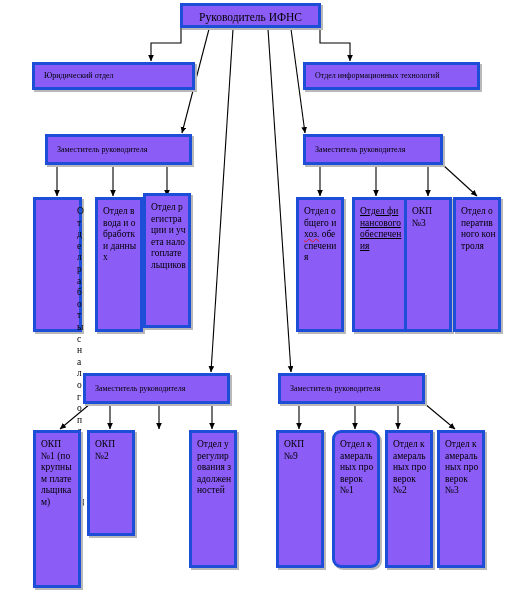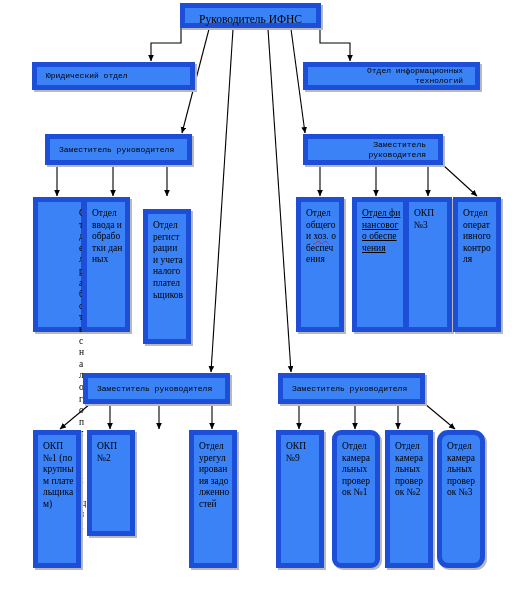--- a/index.html
+++ b/index.html
@@ -19,40 +19,40 @@
     position: absolute;
     left: 0;
     top: 0;
     width: 512px;
     height: 593px;
     pointer-events: none;
   }
   .node {
     position: absolute;
     box-sizing: border-box;
-    background: #3b82f6;
-    border: 5px solid #1d4ed8;
+    background: #8b5cf6;
+    border: 3px solid #1d4ed8;
     box-shadow: 2px 2px 0 0 #b9b9b9;
     z-index: 2;
   }
   .node .txt {
     display: block;
     color: #000000;
   }
   
   .node.root {
     font-family: "Liberation Serif", "DejaVu Serif", serif;
     font-size: 11.5px;
     line-height: 13px;
     text-align: center;
     padding-top: 5px;
   }
   
   .node.wide {
-    font-family: Liberation Mono, monospace;
+    font-family: Liberation Serif, serif;
     font-size: 8px;
     line-height: 10px;
     text-align: right;
     padding: 0 12px 0 9px;
     display: flex;
     align-items: center;
   }
   
   .node.leaf {
     font-family: "Liberation Serif", "DejaVu Serif", serif;
@@ -132,25 +132,25 @@
   </div>
 
   <div class="node wide" style="left:303px; top:134px; width:140px; height:31px;">
     <span class="txt">Заместитель руководителя</span>
   </div>
 
   <div class="node leaf" style="left:33px; top:197px; width:48px; height:135px;padding-left:41px;">
     <span class="txt">Отдел работы с налогоплательщика</span>
   </div>
 
-  <div class="node leaf" style="left:82px; top:197px; width:48px; height:135px;">
+  <div class="node leaf" style="left:95px; top:197px; width:48px; height:135px;">
     <span class="txt">Отдел ввода и обработки данных</span>
   </div>
 
-  <div class="node leaf" style="left:143px; top:209px; width:48px; height:135px;">
+  <div class="node leaf" style="left:143px; top:193px; width:48px; height:135px;">
     <span class="txt">Отдел регистрации и учета налогоплательщиков</span>
   </div>
 
   <div class="node leaf" style="left:296px; top:197px; width:48px; height:135px;">
     <span class="txt"><span>Отдел общего и </span><span class="spell">хоз.</span><span> обеспечения</span></span>
   </div>
 
   <div class="node leaf" style="left:352px; top:197px; width:56px; height:135px;text-decoration:underline;">
     <span class="txt">Отдел финансового обеспечения</span>
   </div>
@@ -164,21 +164,21 @@
   </div>
 
   <div class="node wide" style="left:83px; top:373px; width:147px; height:31px;">
     <span class="txt">Заместитель руководителя</span>
   </div>
 
   <div class="node wide" style="left:278px; top:373px; width:147px; height:31px;">
     <span class="txt">Заместитель руководителя</span>
   </div>
 
-  <div class="node leaf" style="left:33px; top:430px; width:48px; height:138px;">
+  <div class="node leaf" style="left:33px; top:430px; width:48px; height:158px;">
     <span class="txt">ОКП №1 (по крупным плательщикам)</span>
   </div>
 
   <div class="node leaf" style="left:87px; top:430px; width:48px; height:106px;">
     <span class="txt">ОКП №2</span>
   </div>
 
 
   <div class="node leaf" style="left:189px; top:430px; width:48px; height:138px;">
     <span class="txt">Отдел урегулирования задолженностей</span>
@@ -189,17 +189,17 @@
   </div>
 
   <div class="node leaf" style="left:332px; top:430px; width:48px; height:138px;border-radius:9px;">
     <span class="txt">Отдел камеральных проверок №1</span>
   </div>
 
   <div class="node leaf" style="left:385px; top:430px; width:48px; height:138px;">
     <span class="txt">Отдел камеральных проверок №2</span>
   </div>
 
-  <div class="node leaf" style="left:437px; top:430px; width:48px; height:138px;border-radius:11px;">
+  <div class="node leaf" style="left:437px; top:430px; width:48px; height:138px;">
     <span class="txt">Отдел камеральных проверок №3</span>
   </div>
 
 </div>
 
 </body></html>

